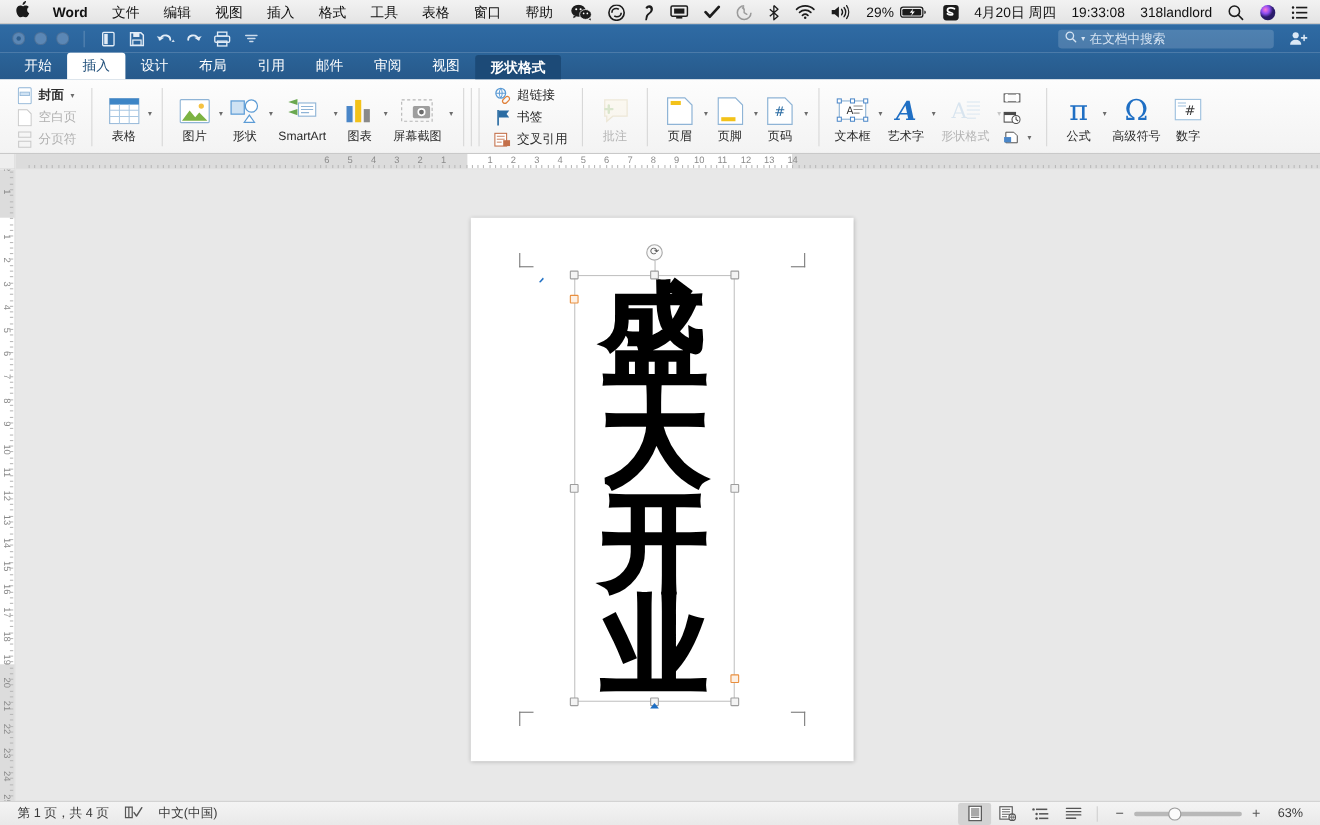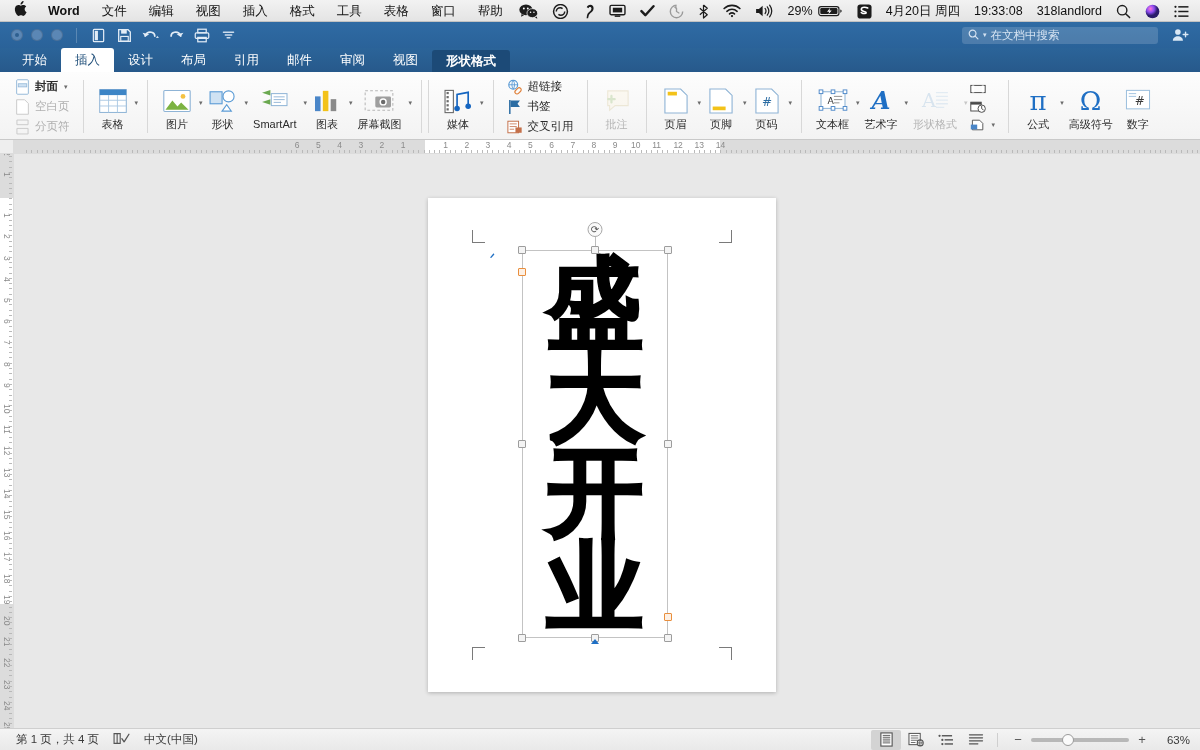--- a/index.html
+++ b/index.html
@@ -190,21 +190,21 @@
   .vbtn {
     width: 30px; height: 20px; display: flex; align-items: center; justify-content: center;
     color: #555; font-size: 13px; cursor: default;
   }
   .vbtn.on { background: #d3d3d3; border-radius: 2px; }
   .zsep { width:1px; height:14px; background:#cfcfcf; margin:0 6px; }
   .zslider { display: flex; align-items: center; gap: 7px; padding: 0 8px; }
   .ztrack { width: 98px; height: 4px; background: #b8b8b8; border-radius: 2px; position: relative; }
   .zknob { position: absolute; left: 38%; top: 50%; width: 12px; height: 12px; margin: -6px 0 0 -6px;
     background: #fbfbfb; border: 1px solid #9b9b9b; border-radius: 50%; }
-  .zpct { width: 34px; text-align: right; font-size: 11.5px; }
+  .zpct { width: 34px; text-align: center; font-size: 11.5px; }
   .zbtn { font-size: 13px; color: #555; width: 12px; text-align: center; cursor: default; }
 </style>
 </head>
 <body>
 
 <div id="app">
 
   <div class="macbar">
     <div class="left">
       <div class="mi apple">
@@ -537,43 +537,20 @@
           </span>
           <span class="lb">屏幕截图</span>
         </div>
         <span class="caret">▾</span>
       </div>
     </div>
     <div class="sep"></div>
 
     <div class="sep"></div>
 
-    <div class="grp">
-      <div class="btnrow">
-        <div class="btn">
-          <span class="ic">
-            <svg width="28" height="25" viewBox="0 0 30 27">
-                <rect x="1" y="1.5" width="9" height="24" fill="#fff" stroke="#6b6b6b" stroke-width="1.2"></rect>
-                <g fill="#6b6b6b">
-                  <rect x="2.6" y="3.2" width="2.4" height="2.4"></rect>
-                  <rect x="2.6" y="7.6" width="2.4" height="2.4"></rect>
-                  <rect x="2.6" y="12" width="2.4" height="2.4"></rect>
-                  <rect x="2.6" y="16.4" width="2.4" height="2.4"></rect>
-                  <rect x="2.6" y="20.8" width="2.4" height="2.4"></rect>
-                </g>
-                <path d="M14 21V6l12-2.4v15" fill="none" stroke="#1565c0" stroke-width="1.8"></path>
-                <circle cx="14" cy="21" r="3" fill="#1565c0"></circle>
-                <circle cx="26" cy="18.6" r="3" fill="#1565c0"></circle>
-              </svg>
-          </span>
-          <span class="lb">媒体</span>
-        </div>
-        <span class="caret">▾</span>
-      </div>
-    </div>
     <div class="sep"></div>
 
     <div class="grp">
       <div class="vlist">
         <div class="vitem">
           <span class="vi">
             <svg width="17" height="16" viewBox="0 0 18 17">
                 <circle cx="7" cy="6" r="5" fill="none" stroke="#5b9bd5" stroke-width="1.3"></circle>
                 <path d="M2.2 6h9.6M7 1.1c2 2.8 2 7 0 9.8M7 1.1c-2 2.8-2 7 0 9.8" fill="none" stroke="#5b9bd5" stroke-width="1"></path>
                 <path d="M9.6 12.4l2.4-2.4a2.3 2.3 0 0 1 3.3 3.3l-2.4 2.4a2.3 2.3 0 0 1-3.3-3.3z" fill="none" stroke="#e0823c" stroke-width="1.3"></path>

